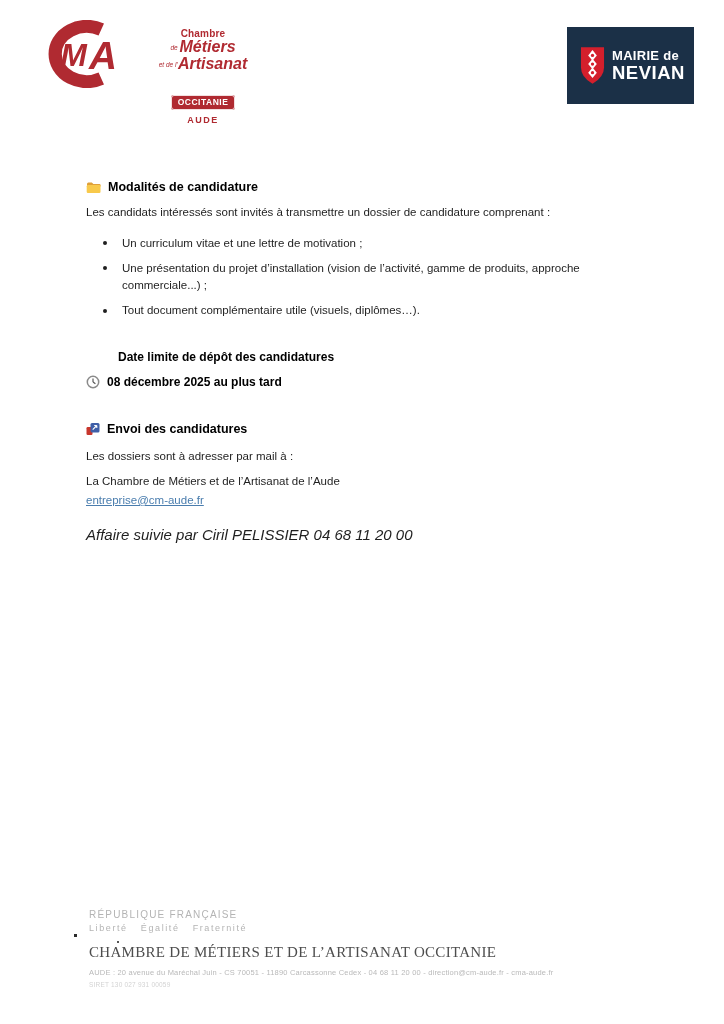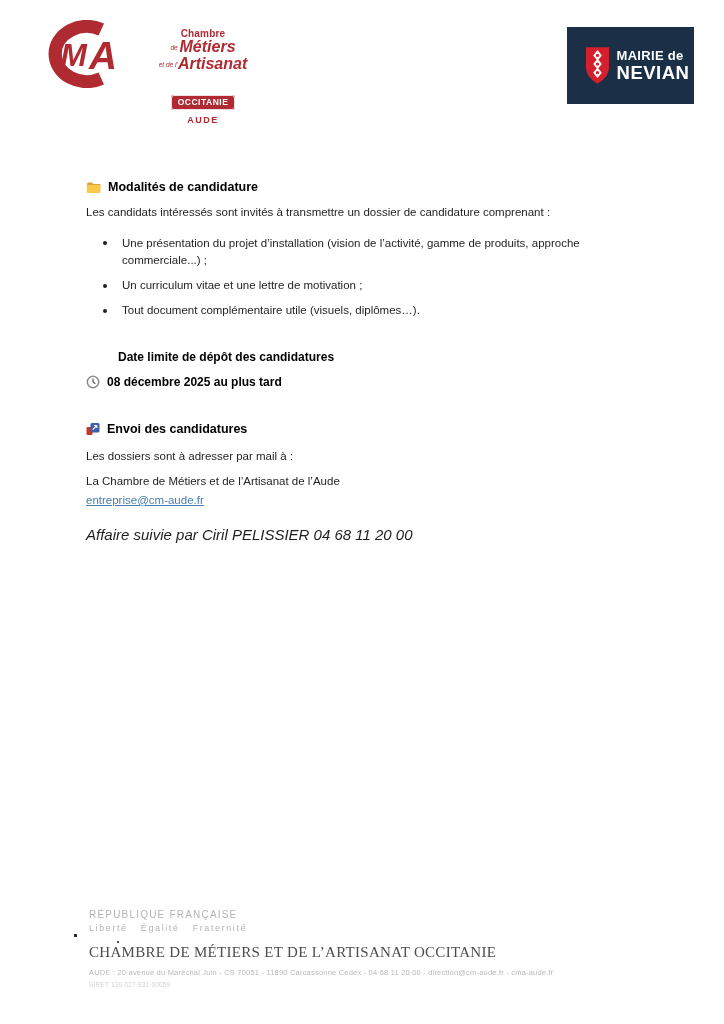--- a/index.html
+++ b/index.html
@@ -28,21 +28,21 @@
     padding: 2px 7px 3px; border-radius: 3px;
     box-shadow: inset 0 0 0 1px rgba(255,255,255,.85), inset 0 0 0 2px #b02a31;
   }
   .cma-dept { font-size: 9px; font-weight: bold; letter-spacing: 1.5px; margin-top: 5px; }
 
   
   .logo-nevian {
     position: absolute; left: 567px; top: 27px;
     width: 127px; height: 77px;
     background: #1b3047;
-    display: flex; align-items: center; padding-left: 13px; justify-content: center;
+    display: flex; align-items: center; padding-left: 13px;
   }
   .nevian-shield { width: 25px; height: 39px; flex: none; }
   .nevian-text { margin-left: 7px; color: #ffffff; line-height: 1; }
   .nevian-line1 { font-size: 13px; font-weight: bold; letter-spacing: .3px; }
   .nevian-line2 { font-size: 18.5px; font-weight: bold; letter-spacing: .5px; margin-top: 2px; }
 
   
   .content { position: absolute; left: 86px; top: 180px; width: 554px; }
   .h-row { display: flex; align-items: center; }
   .h-row .icon { flex: none; margin-right: 7px; display: inline-flex; }
@@ -128,22 +128,22 @@
           <path d="M1 3 q0 -1.6 1.4 -1.6 h3.4 l1.6 1.7 h6 q1.2 0 1.2 1.2 v1 h-13.6 z" fill="#dfa039"></path>
           <rect x="0.7" y="4" width="13.8" height="8" rx="1.2" fill="#f8c94b"></rect>
         </svg>
       </span>
       <span class="heading">Modalités de candidature</span>
     </div>
 
     <div class="body-text intro">Les candidats intéressés sont invités à transmettre un dossier de candidature comprenant :</div>
 
     <ul class="bullets">
+      <li>Un curriculum vitae et une lettre de motivation ;</li>
       <li>Une présentation du projet d’installation (vision de l’activité, gamme de produits, approche commerciale...) ;</li>
-      <li>Un curriculum vitae et une lettre de motivation ;</li>
       <li>Tout document complémentaire utile (visuels, diplômes…).</li>
     </ul>
 
     <div class="deadline-heading">Date limite de dépôt des candidatures</div>
 
     <div class="h-row deadline-date">
       <span class="icon">
         <svg width="14" height="14" viewBox="0 0 14 14">
           <circle cx="7" cy="7" r="5.7" fill="none" stroke="#8a8a8a" stroke-width="1.5"></circle>
           <line x1="7" y1="7" x2="7" y2="3.4" stroke="#5a5a5a" stroke-width="1.2"></line>

